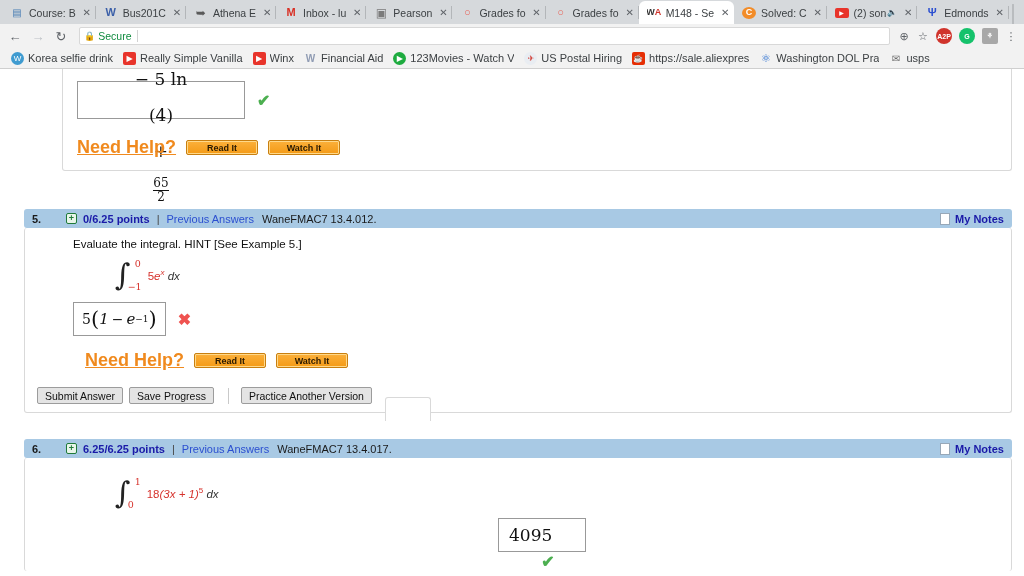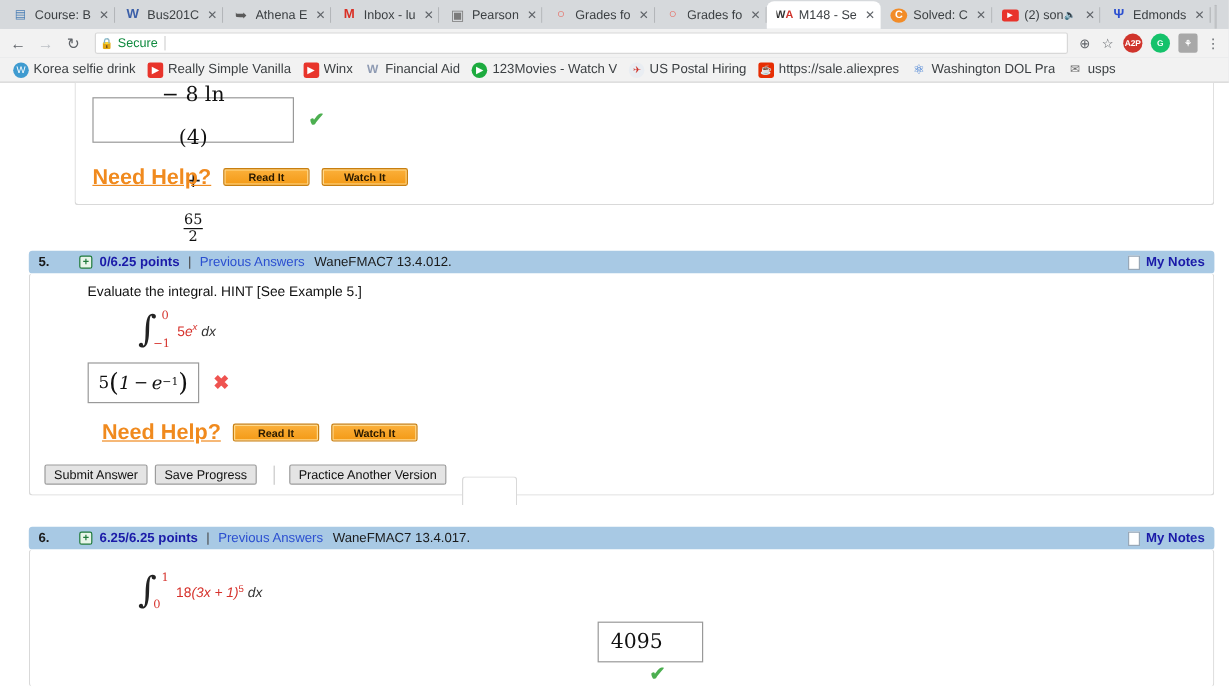--- a/index.html
+++ b/index.html
@@ -363,21 +363,21 @@
 <div id="page">
 <div id="page-inner">
 
   <div class="qpanel" style="margin-left:62px;margin-right:12px;border-top:none;border-radius:0 0 3px 3px;">
     <div class="topblock" style="padding-left:14px;padding-top:8px;padding-bottom:12px;">
       <div class="ansrow">
         <div class="ansbox wide" style="min-width:168px;height:38px;">
           <span style="display:flex;align-items:center;gap:16px;flex-direction:column;">
             <span>8 ln</span>
                 <span>(9)</span>
-            <span style="margin:0 2px">− 8 ln</span>
+            <span style="margin:0 2px">− 5 ln</span>
                 <span>(4)</span>
             <span style="margin:0 3px">+</span>
             <span style="display:inline-flex;flex-direction:column;align-items:center;font-size:12px;line-height:1.05;">
               <span>65</span>
               <span style="border-top:1px solid #111;width:100%"></span>
               <span>2</span>
             </span>
           </span>
         </div>
         <span class="mark ok">✔</span>

